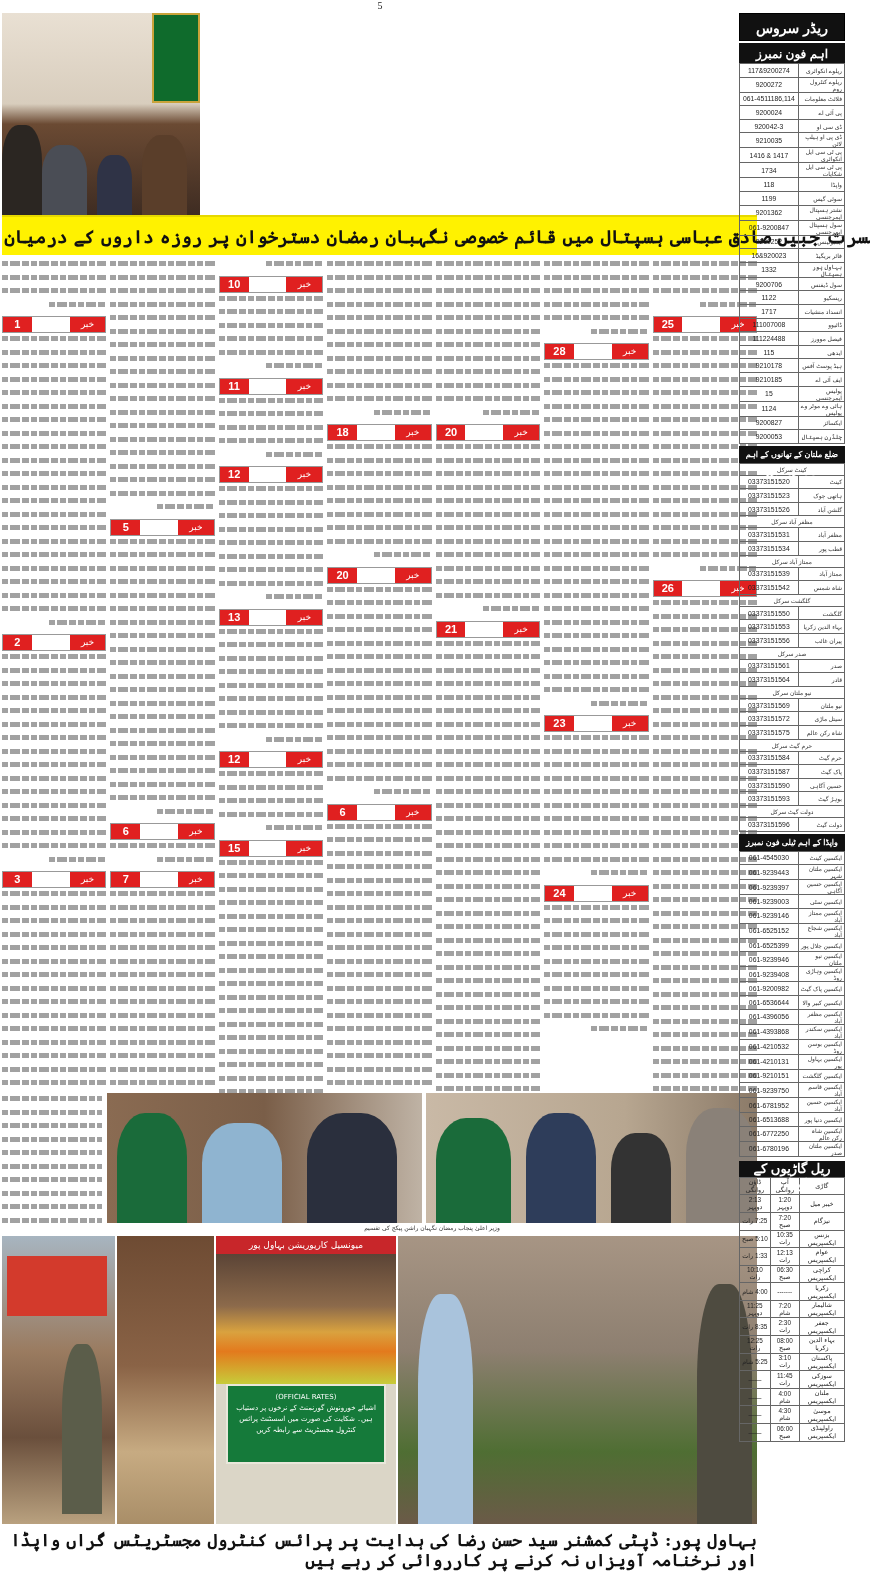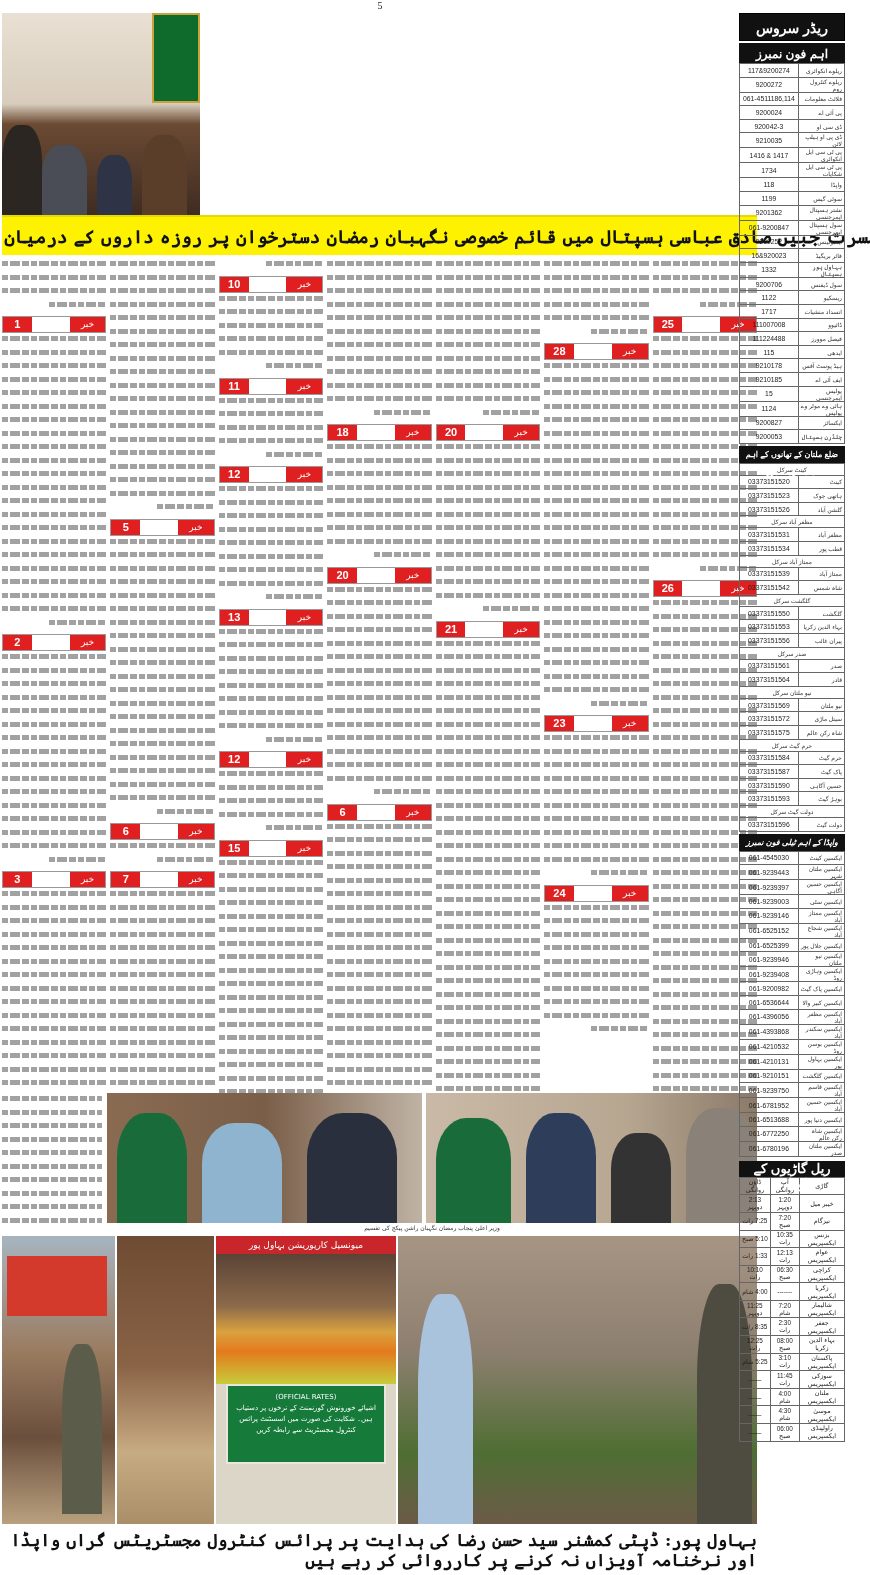--- a/index.html
+++ b/index.html
@@ -1682,21 +1682,21 @@
         </tr>
         <tr>
           <td class="group" colspan="2">دولت گیٹ سرکل</td>
         </tr>
         <tr>
           <td class="name">دولت گیٹ</td>
           <td class="num">03373151596</td>
         </tr>
       </tbody>
     </table>
-  <div class="sb-head sb-h3" style="font-style:italic;">واپڈا کے اہم ٹیلی فون نمبرز</div>
+  <div class="sb-head sb-h3" style="">واپڈا کے اہم ٹیلی فون نمبرز</div>
   <table class="sb-table" id="wapda-table">
       <tbody>
         <tr>
           <td class="name">ایکسین کینٹ</td>
           <td class="num">061-4545030</td>
         </tr>
         <tr>
           <td class="name">ایکسین ملتان شہر</td>
           <td class="num">061-9239443</td>
         </tr>

